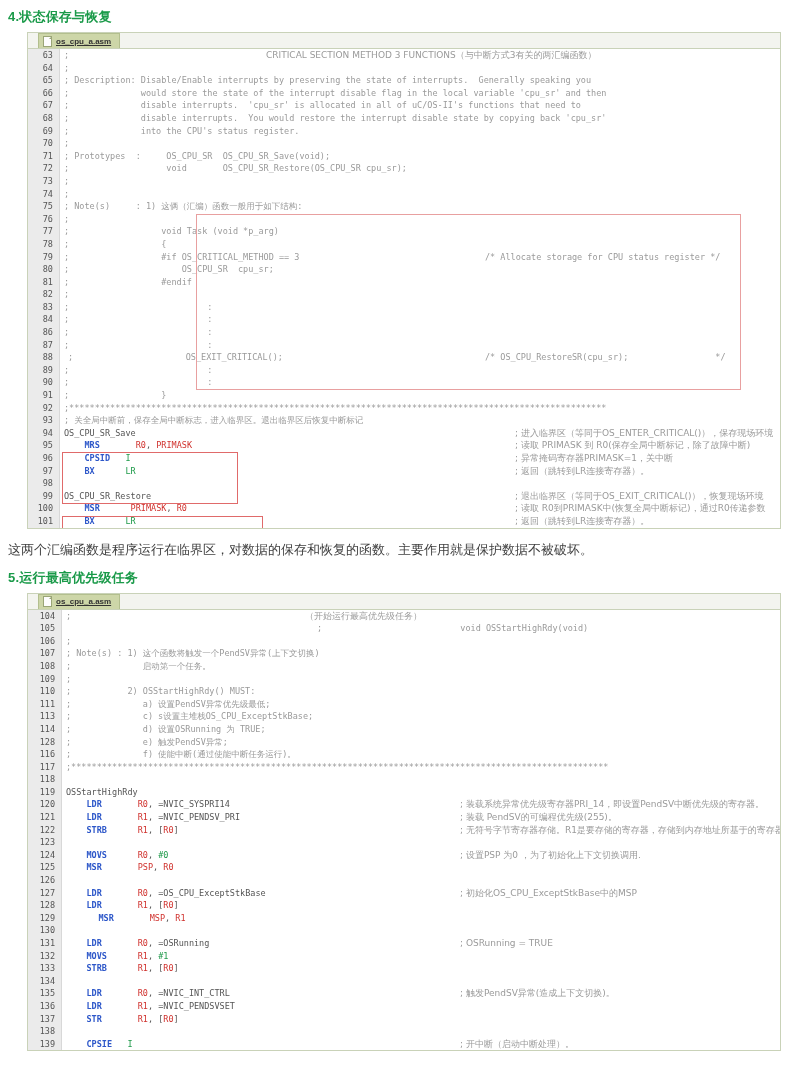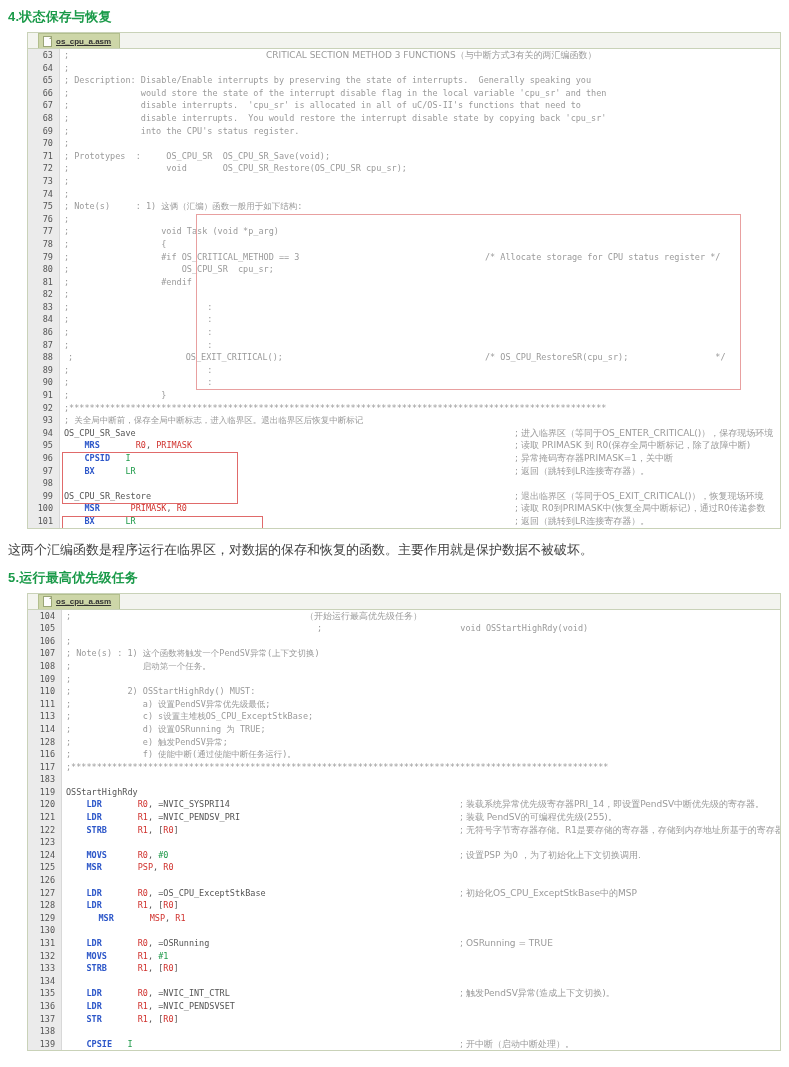--- a/index.html
+++ b/index.html
@@ -210,21 +210,21 @@
           <div class="code-row"><div class="gutter g2">107</div><div class="codecell"><span class="txt" style="left: 4px;"><span class="cm">; Note(s) : 1) 这个函数将触发一个PendSV异常(上下文切换)</span></span></div></div>
           <div class="code-row"><div class="gutter g2">108</div><div class="codecell"><span class="txt" style="left: 4px;"><span class="cm">;              启动第一个任务。</span></span></div></div>
           <div class="code-row"><div class="gutter g2">109</div><div class="codecell"><span class="txt" style="left: 4px;"><span class="cm">;</span></span></div></div>
           <div class="code-row"><div class="gutter g2">110</div><div class="codecell"><span class="txt" style="left: 4px;"><span class="cm">;           2) OSStartHighRdy() MUST:</span></span></div></div>
           <div class="code-row"><div class="gutter g2">111</div><div class="codecell"><span class="txt" style="left: 4px;"><span class="cm">;              a) 设置PendSV异常优先级最低;</span></span></div></div>
           <div class="code-row"><div class="gutter g2">113</div><div class="codecell"><span class="txt" style="left: 4px;"><span class="cm">;              c) s设置主堆栈OS_CPU_ExceptStkBase;</span></span></div></div>
           <div class="code-row"><div class="gutter g2">114</div><div class="codecell"><span class="txt" style="left: 4px; text-align: center;"><span class="cm">;              d) 设置OSRunning 为 TRUE;</span></span></div></div>
           <div class="code-row"><div class="gutter g2">128</div><div class="codecell"><span class="txt" style="left: 4px;"><span class="cm">;              e) 触发PendSV异常;</span></span></div></div>
           <div class="code-row"><div class="gutter g2">116</div><div class="codecell"><span class="txt" style="left: 4px;"><span class="cm">;              f) 使能中断(通过使能中断任务运行)。</span></span></div></div>
           <div class="code-row"><div class="gutter g2">117</div><div class="codecell"><span class="txt" style="left: 4px;"><span class="cm">;*********************************************************************************************************</span></span></div></div>
-          <div class="code-row"><div class="gutter g2">183</div><div class="codecell"><span class="txt" style="left: 4px;"></span></div></div>
+          <div class="code-row"><div class="gutter g2">118</div><div class="codecell"><span class="txt" style="left: 4px;"></span></div></div>
           <div class="code-row"><div class="gutter g2">119</div><div class="codecell"><span class="txt" style="left: 4px;"><span class="plain">OSStartHighRdy</span></span></div></div>
           <div class="code-row"><div class="gutter g2">120</div><div class="codecell"><span class="txt" style="left: 4px;">    <span class="kw">LDR</span>       <span class="reg">R0</span><span class="plain">,</span> <span class="plain">=NVIC_SYSPRI14</span></span><span class="txt cn" style="left: 398px;">; 装载系统异常优先级寄存器PRI_14，即设置PendSV中断优先级的寄存器。</span></div></div>
           <div class="code-row"><div class="gutter g2">121</div><div class="codecell"><span class="txt" style="left: 4px;">    <span class="kw">LDR</span>       <span class="reg">R1</span><span class="plain">,</span> <span class="plain">=NVIC_PENDSV_PRI</span></span><span class="txt cn" style="left: 398px;">; 装载 PendSV的可编程优先级(255)。</span></div></div>
           <div class="code-row"><div class="gutter g2">122</div><div class="codecell"><span class="txt" style="left: 4px;">    <span class="kw">STRB</span>      <span class="reg">R1</span><span class="plain">,</span> <span class="plain">[</span><span class="reg">R0</span><span class="plain">]</span></span><span class="txt cn" style="left: 398px;">; 无符号字节寄存器存储。R1是要存储的寄存器，存储到内存地址所基于的寄存器。</span></div></div>
           <div class="code-row"><div class="gutter g2">123</div><div class="codecell"><span class="txt" style="left: 4px;"></span></div></div>
           <div class="code-row"><div class="gutter g2">124</div><div class="codecell"><span class="txt" style="left: 4px;">    <span class="kw">MOVS</span>      <span class="reg">R0</span><span class="plain">,</span> <span class="num">#0</span></span><span class="txt cn" style="left: 398px;">; 设置PSP 为0 ，为了初始化上下文切换调用.</span></div></div>
           <div class="code-row"><div class="gutter g2">125</div><div class="codecell"><span class="txt" style="left: 4px;">    <span class="kw">MSR</span>       <span class="reg">PSP</span><span class="plain">,</span> <span class="reg">R0</span></span></div></div>
           <div class="code-row"><div class="gutter g2">126</div><div class="codecell"><span class="txt" style="left: 4px;"></span></div></div>
           <div class="code-row"><div class="gutter g2">127</div><div class="codecell"><span class="txt" style="left: 4px;">    <span class="kw">LDR</span>       <span class="reg">R0</span><span class="plain">,</span> <span class="plain">=OS_CPU_ExceptStkBase</span></span><span class="txt cn" style="left: 398px;">; 初始化OS_CPU_ExceptStkBase中的MSP</span></div></div>
           <div class="code-row"><div class="gutter g2">128</div><div class="codecell"><span class="txt" style="left: 4px;">    <span class="kw">LDR</span>       <span class="reg">R1</span><span class="plain">,</span> <span class="plain">[</span><span class="reg">R0</span><span class="plain">]</span></span></div></div>

